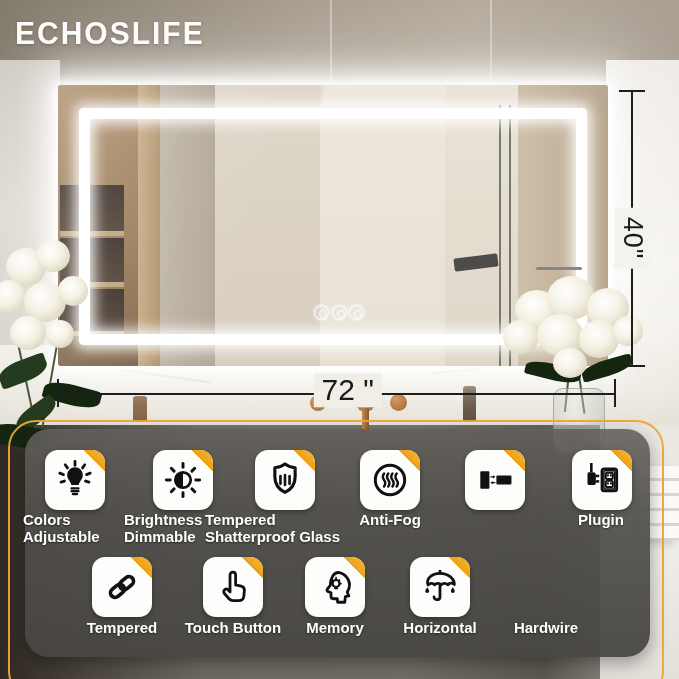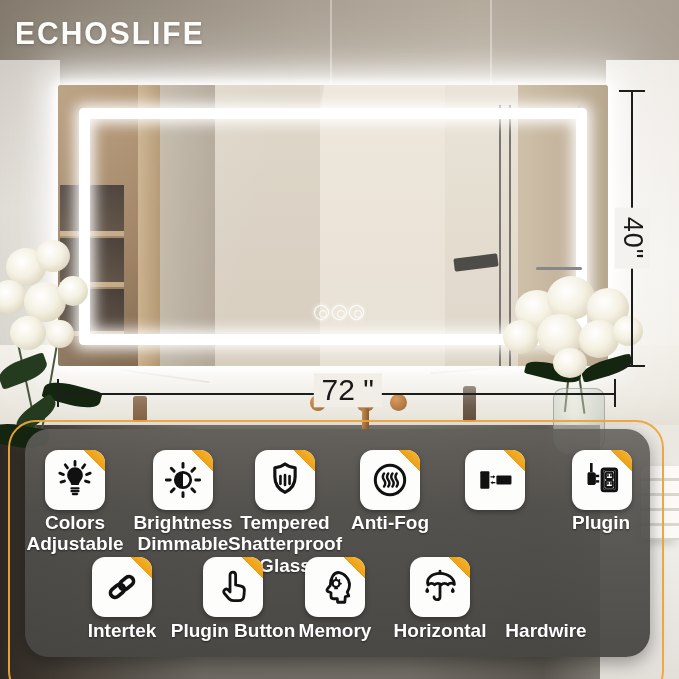--- a/index.html
+++ b/index.html
@@ -87,22 +87,22 @@
   .panel{left:25px;top:429px;width:625px;height:228px;z-index:9;border-radius:24px;
     background:linear-gradient(180deg,rgba(98,95,91,.88) 0%,rgba(82,80,76,.93) 35%,rgba(72,70,67,.95) 100%);
     box-shadow:0 6px 18px rgba(0,0,0,.35);}
 
   
   .tile{position:absolute;width:60px;height:60px;background:#fdfdfc;border-radius:13px;z-index:10;
     box-shadow:0 2px 5px rgba(0,0,0,.35);display:flex;align-items:center;justify-content:center;}
   .fold{position:absolute;top:0;right:0;width:22px;height:22px;border-top-right-radius:13px;
     background:linear-gradient(to bottom left,#f6b93e 0%,#eda014 49%,rgba(0,0,0,0) 50%);}
   .tile svg{width:42px;height:42px;}
-  .tlabel{position:absolute;z-index:10;color:#ffffff;font-weight:700;font-size:19px;line-height:1.12;
-    text-align:center;transform:translateX(-50%);text-shadow:0 1px 2px rgba(0,0,0,.55);}
+  .tlabel{position:absolute;z-index:10;color:#ffffff;font-weight:700;font-size:15px;line-height:1.12;
+    transform:translateX(-50%);text-shadow:0 1px 2px rgba(0,0,0,.55);}
   .nowrap{white-space:nowrap;}
 </style>
 </head>
 <body>
 
 <div class="stage">
 
   <div class="abs bg-top">
     <div class="seam" style="left:330px"></div>
     <div class="seam" style="left:490px"></div>
@@ -338,19 +338,19 @@
   <div class="tile" style="left:410px;top:557px">
     <div class="fold"></div>
     <svg viewBox="0 0 24 24">
       <path d="M12 4.2c4.5 0 8.2 2.9 8.2 6.4-1.1-1-2.7-1-3.7.1-1-1.1-2.8-1.1-3.8 0-1-1.1-2.8-1.1-3.8 0-1-1.1-2.6-1-3.7.1C3.8 7.1 7.5 4.2 12 4.2z" fill="none" stroke="#111" stroke-width="1.6" stroke-linejoin="round"></path>
       <path d="M12 4.2V2.9M12 10.9v6.6c0 2.3-3.4 2.3-3.4.2" fill="none" stroke="#111" stroke-width="1.6" stroke-linecap="round"></path>
       <path d="M5.6 13.6c.5.9-.1 1.8-.9 1.8s-1.4-.9-.9-1.8l.9-1.4z" fill="#111"></path>
       <path d="M20.2 13.6c.5.9-.1 1.8-.9 1.8s-1.4-.9-.9-1.8l.9-1.4z" fill="#111"></path>
     </svg>
   </div>
 
-  <div class="tlabel nowrap" style="left:122px;top:620px">Intertek</div>
-  <div class="tlabel nowrap" style="left:233px;top:620px">Plugin Button</div>
+  <div class="tlabel nowrap" style="left:122px;top:620px">Tempered</div>
+  <div class="tlabel nowrap" style="left:233px;top:620px">Touch Button</div>
   <div class="tlabel nowrap" style="left:335px;top:620px">Memory</div>
   <div class="tlabel nowrap" style="left:440px;top:620px">Horizontal</div>
   <div class="tlabel nowrap" style="left:546px;top:620px">Hardwire</div>
 
 </div>
 
 </body></html>

